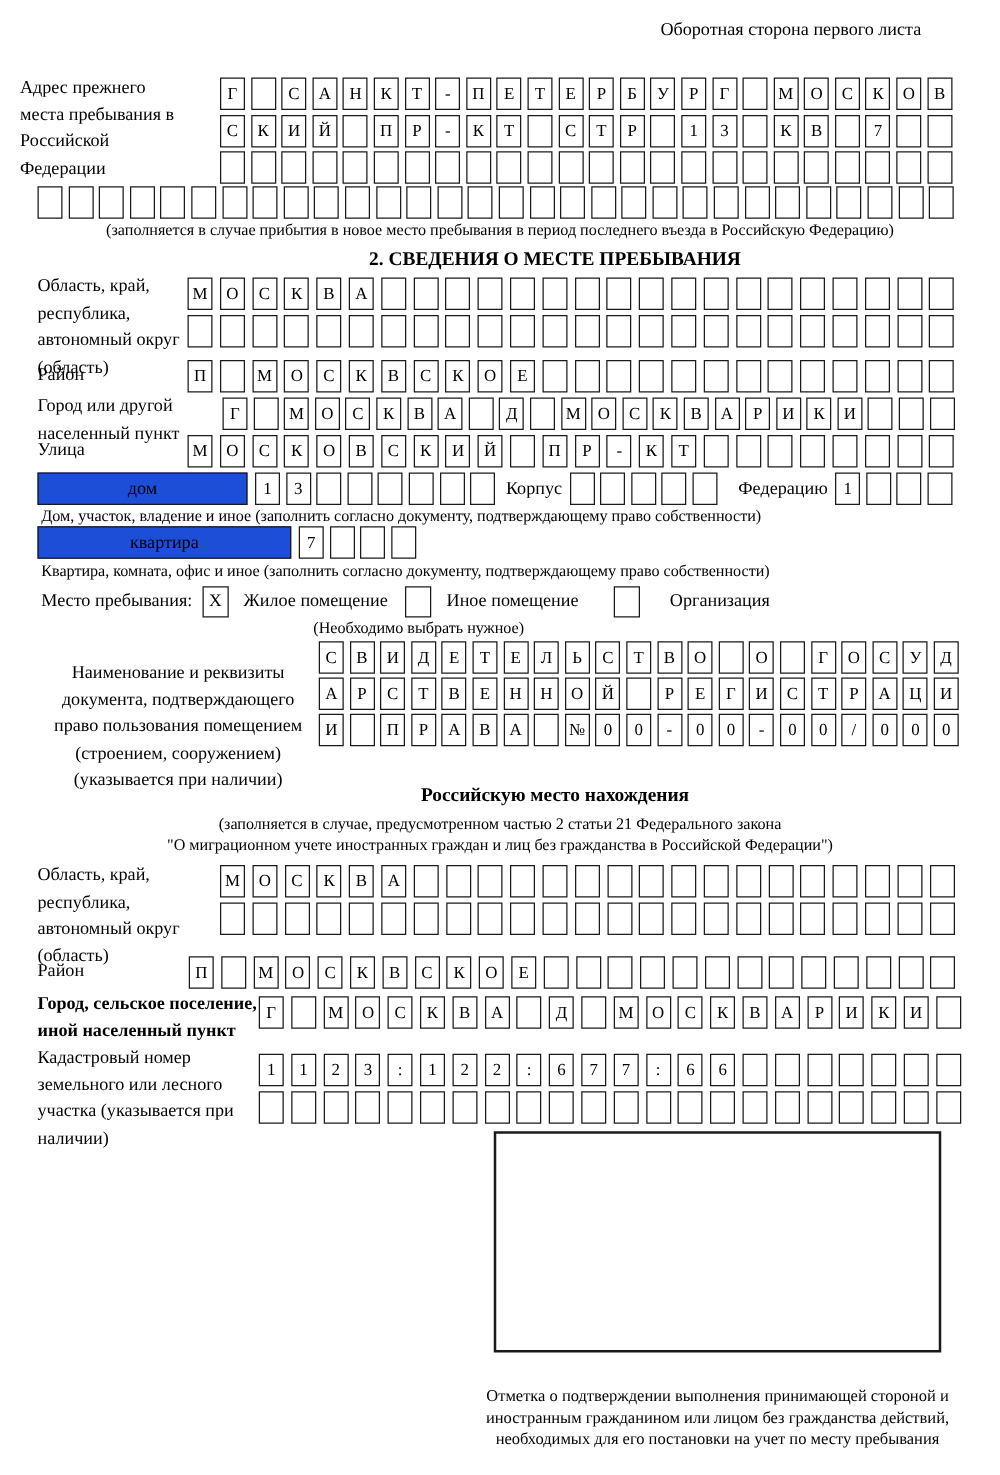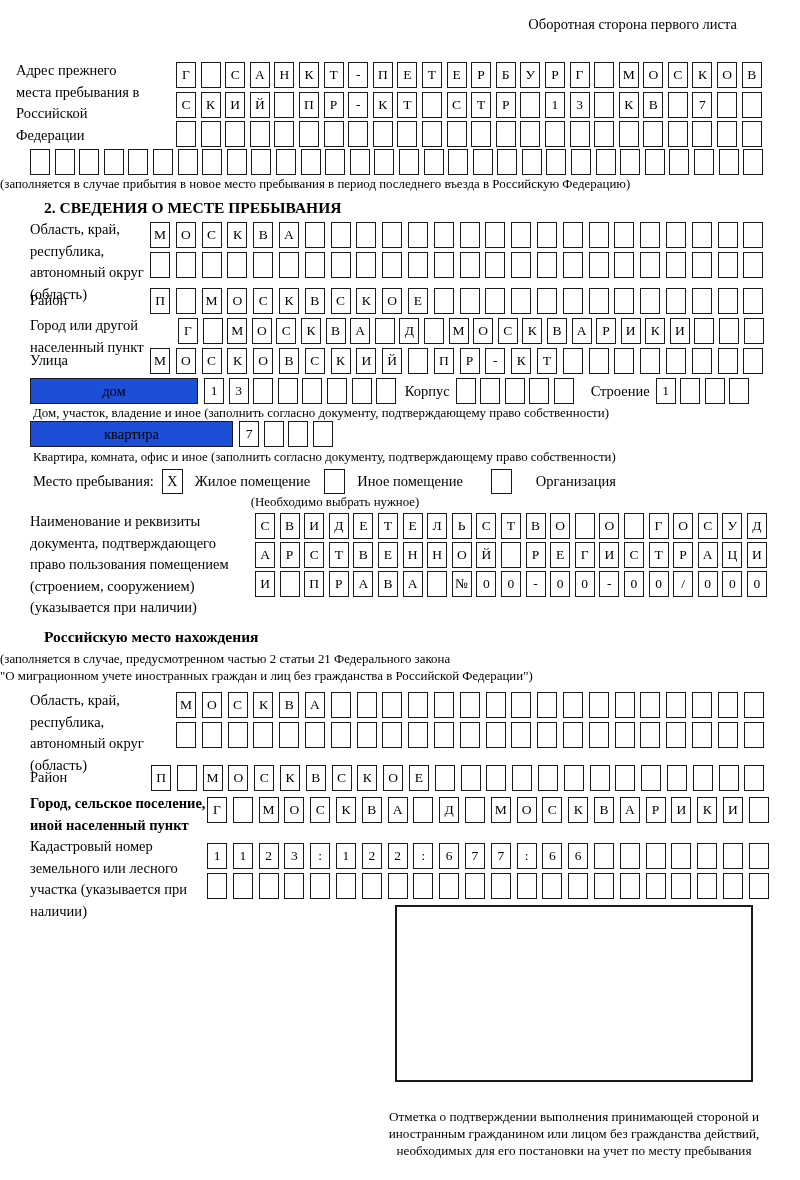--- a/index.html
+++ b/index.html
@@ -1,21 +1,21 @@
 <!DOCTYPE html>
 <html><head>
 <meta charset="utf-8">
 <style>
   html,body{margin:0;padding:0;background:#fff;}
   body{font-family:"Liberation Serif",serif;color:#000;}
   #page{position:relative;width:800px;height:1180px;background:#fff;overflow:hidden;}
   .abs{position:absolute;}
   .label{font-size:14.5px;line-height:21.5px;}
   .note{font-size:12.9px;line-height:15px;}
-  .center{width:800px;left:0;}
+  .center{text-align:center;width:800px;left:0;}
   .title{font-weight:bold;font-size:15.5px;padding-left:44px;}
   .hdr{font-size:14.5px;}
   .cellrow{display:flex;align-items:center;}
   .cell{flex:0 0 auto;width:20px;height:26px;margin-right:4.6px;border:1.6px solid #1a1a1a;
         box-sizing:border-box;display:flex;align-items:center;justify-content:center;
         font-size:13.5px;line-height:1;background:#fff;}
   .g2 .cell{margin-right:5.8px;}
   .widebox{border:1.6px solid #1a1a1a;height:26px;box-sizing:border-box;display:flex;
            align-items:center;justify-content:center;font-size:14.5px;background:#1d4ed8;flex:0 0 auto;}
   .checkbox{flex:0 0 auto;width:21px;height:25px;border:1.6px solid #1a1a1a;box-sizing:border-box;
@@ -297,21 +297,21 @@
         <span class="cell"></span>
       </div>
     <div class="inl" style="margin:0 6px 0 4px;">Корпус</div>
     <div class="cellrow">
         <span class="cell"></span>
         <span class="cell"></span>
         <span class="cell"></span>
         <span class="cell"></span>
         <span class="cell"></span>
       </div>
-    <div class="inl" style="margin:0 6px 0 12px;">Строение</div>
+    <div class="inl" style="margin:0 6px 0 12px;">Федерацию</div>
     <div class="cellrow">
         <span class="cell">1</span>
         <span class="cell"></span>
         <span class="cell"></span>
         <span class="cell"></span>
       </div>
   </div>
   <div class="abs note" style="left:33px;top:406px;">Дом, участок, владение и иное (заполнить согласно документу, подтверждающему право собственности)</div>
 
   <div class="abs cellrow" style="left:30px;top:421px;">
@@ -329,21 +329,21 @@
     <div class="inl" style="margin-right:8px;">Место пребывания:</div>
     <div class="checkbox">X</div>
     <div class="inl" style="margin:0 14px 0 12px;">Жилое помещение</div>
     <div class="checkbox"></div>
     <div class="inl" style="margin:0 28px 0 12px;">Иное помещение</div>
     <div class="checkbox"></div>
     <div class="inl" style="margin:0 0 0 24px;">Организация</div>
   </div>
   <div class="abs note" style="left:200px;top:495px;width:270px;text-align:center;">(Необходимо выбрать нужное)</div>
 
-  <div class="abs label" style="left:30px;top:511px;width:225px;">Наименование и реквизиты документа, подтверждающего право пользования помещением (строением, сооружением) (указывается при наличии)</div>
+  <div class="abs label" style="left:30px;top:528px;width:225px;text-align:center;">Наименование и реквизиты документа, подтверждающего право пользования помещением (строением, сооружением) (указывается при наличии)</div>
   <div class="abs cellrow" style="left:255px;top:513px;">
       <span class="cell">С</span>
       <span class="cell">В</span>
       <span class="cell">И</span>
       <span class="cell">Д</span>
       <span class="cell">Е</span>
       <span class="cell">Т</span>
       <span class="cell">Е</span>
       <span class="cell">Л</span>
       <span class="cell">Ь</span>

